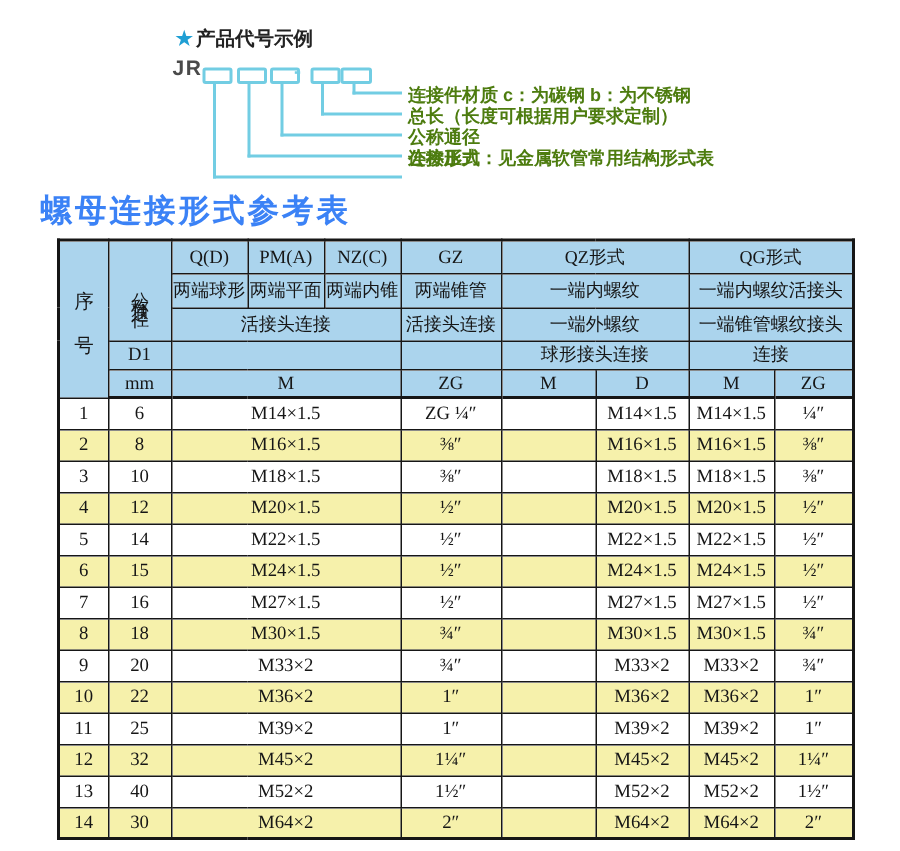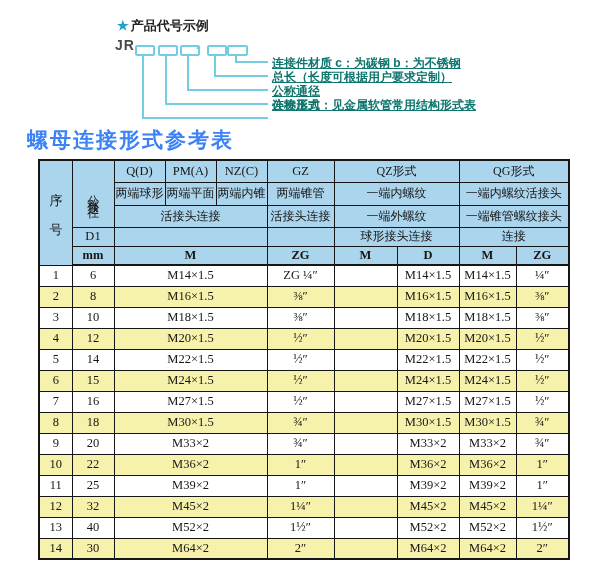--- a/index.html
+++ b/index.html
@@ -15,40 +15,40 @@
   }
   
   .abs{position:absolute;}
   .star-title{left:117px;top:17px;font:bold 13px "Liberation Sans",sans-serif;color:#222;white-space:nowrap;}
   .star{color:#1f9fd4;margin-right:2px;}
   .jr{left:115px;top:37px;font:bold 14px "Liberation Sans",sans-serif;color:#4a4a4a;letter-spacing:1px;}
   .code-box{top:45px;height:7px;border:2px solid var(--line);border-radius:2px;background:#fff;}
   .code-dash{left:196px;top:39px;color:var(--line);font:bold 14px "Liberation Sans",sans-serif;}
   .vline{width:2px;background:var(--line);top:54px;}
   .hline{height:2px;background:var(--line);}
-  .callout-label{left:272px;font:bold 12px "Liberation Sans",sans-serif;color:#0f766e;white-space:nowrap;text-decoration:underline;}
+  .callout-label{left:272px;font:bold 12px "Liberation Sans",sans-serif;color:#4d7c0f;white-space:nowrap;}
   
   .table-title{left:27px;top:126px;font:bold 21px "Liberation Serif",serif;letter-spacing:2px;color:#3b82f6;}
   table{
     position:absolute;left:38px;top:159px;width:530px;height:397px;
     border-collapse:collapse;table-layout:fixed;
     border:2px solid var(--ink);
   }
   td{
     border:1px solid var(--ink);text-align:center;vertical-align:middle;
     font-size:12px;padding:0;line-height:1.05;overflow:hidden;white-space:nowrap;
   }
   thead td{background:var(--header-bg);}
   thead tr.hr1{height:22px}
   thead tr.hr2{height:23px}
   thead tr.hr3{height:22px}
   thead tr.hr4{height:19px}
   thead tr.hr5{height:19px}
   thead td{border-bottom-width:1px;}
-  thead tr.hr5 td{border-bottom:2px solid var(--ink);font-weight:bold;}
+  thead tr.hr5 td{border-bottom:2px solid var(--ink);}
   tbody tr{height:21px;}
   tbody tr:nth-child(even) td{background:var(--row-alt);}
   tbody tr:nth-child(odd) td{background:#ffffff;}
   .vert{writing-mode:vertical-rl;text-orientation:upright;}
   .xuhao{letter-spacing:2.4em;font-size:13px;}
   .gctj{letter-spacing:0.35em;font-size:12px;}
   .latin{font-size:12.5px;}
 </style>
 </head>
 <body>

